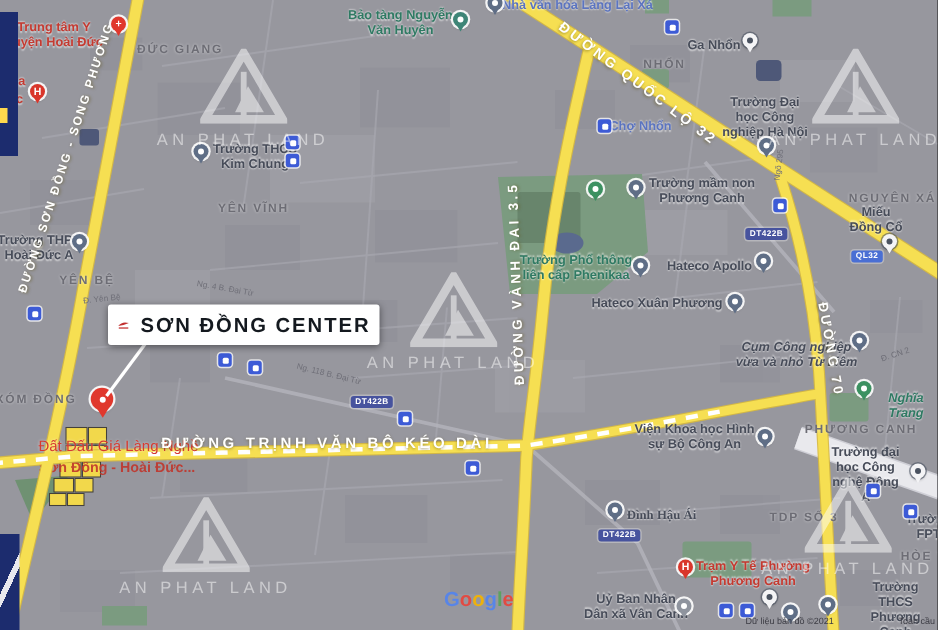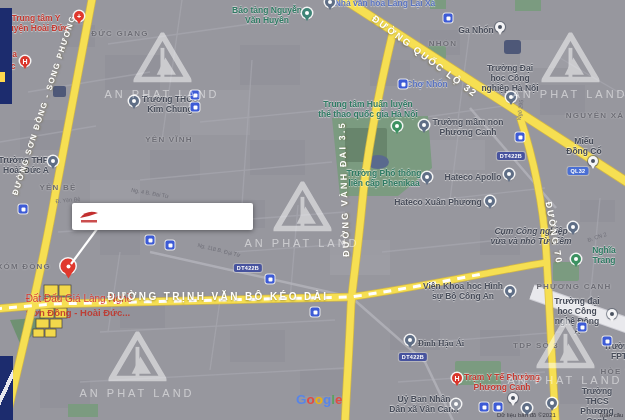--- a/index.html
+++ b/index.html
@@ -172,53 +172,51 @@
       <path d="M-6,309 L52,304 L351,297" stroke-width="7"></path>
       <path d="M351,297 C420,287 490,272 549,262" stroke-width="6"></path>
     </g>
     <path d="M-6,309 L52,304 L351,297 C405,289 445,281 482,274" stroke="#ffffff" stroke-width="3" stroke-dasharray="8 7" fill="none"></path>
   </svg>
 
   <div class="layer" id="labels">
     <div class="annot1">Đất Đấu Giá Làng Nghề</div>
   <div class="lbl area-label" style="left: 120px; top: 33px;">ĐỨC GIANG</div>
       <div class="lbl area-label" style="left: 443px; top: 43px;">NHỔN</div>
-      <div class="lbl area-label" style="left: 585px; top: 115px; padding-left: 20px;">NGUYÊN XÁ</div>
+      <div class="lbl area-label" style="left: 585px; top: 132px; padding-left: 20px;">NGUYÊN XÁ</div>
       <div class="lbl area-label" style="left: 130px; top: 139px; margin-left: 39px;">YÊN VĨNH</div>
       <div class="lbl area-label" style="left: 58px; top: 187px;">YÊN BỆ</div>
       <div class="lbl area-label" style="left: 24px; top: 266px;">XÓM ĐỒNG</div>
       <div class="lbl area-label" style="left: 574px; top: 286px;">PHƯƠNG CANH</div>
       <div class="lbl area-label" style="left: 536px; top: 345px;">TDP SỐ 3</div>
       <div class="lbl area-label" style="left: 621px; top: 371px;">HÒE THỊ</div>
       <div class="lbl poi-label poi-red" style="left: 36px; top: 23px;">Trung tâm Y
 huyện Hoài Đức</div>
       <div class="lbl poi-label poi-green" style="left: 267px; top: 15px;">Bảo tàng Nguyễn
 Văn Huyên</div>
       <div class="lbl poi-label poi-blue" style="left: 385px; top: 3px;">Nhà văn hóa Làng Lại Xá</div>
       <div class="lbl poi-label poi-dark" style="left: 476px; top: 30px;">Ga Nhổn</div>
       <div class="lbl poi-label poi-dark" style="left: 510px; top: 78px;">Trường Đại
 học Công
 nghiệp Hà Nội</div>
       <div class="lbl poi-label poi-blue" style="left: 427px; top: 84px;">Chợ Nhổn</div>
-      <div class="lbl poi-label poi-green" style="left: 368px; top: 109px;">Trung tâm Huấn luyện
-thể thao quốc gia Hà Nội</div>
       <div class="lbl poi-label poi-dark" style="left: 170px; top: 104px;">Trường THCS
 Kim Chung</div>
       <div class="lbl poi-label poi-dark" style="left: 468px; top: 127px;">Trường mầm non
 Phương Canh</div>
       <div class="lbl poi-label poi-dark" style="left: 584px; top: 146px;">Miếu Đồng Cổ</div>
       <div class="lbl poi-label poi-dark" style="left: 26px; top: 165px;">Trường THPT
 Hoài Đức A</div>
       <div class="lbl poi-label poi-green" style="left: 384px; top: 178px;">Trường Phổ thông
 liên cấp Phenikaa</div>
       <div class="lbl poi-label poi-dark" style="left: 473px; top: 177px;">Hateco Apollo</div>
       <div class="lbl poi-label poi-dark" style="left: 438px; top: 202px;">Hateco Xuân Phương</div>
       <div class="lbl poi-label poi-dark" style="left: 531px; top: 236px; font-style: italic;">Cụm Công nghiệp
 vừa và nhỏ Từ Liêm</div>
-      <div class="lbl poi-label poi-green" style="left: 604px; top: 255px;">Nghĩa Trang</div>
+      <div class="lbl poi-label poi-green" style="left: 604px; top: 270px; font-style: italic;">Nghĩa Trang</div>
       <div class="lbl poi-label poi-dark" style="left: 463px; top: 291px;">Viện Khoa học Hình
 sự Bộ Công An</div>
       <div class="lbl poi-label poi-dark" style="left: 577px; top: 316px;">Trường đại
 học Công
 nghệ Đông Á</div>
       <div class="lbl poi-label poi-dark" style="left: 441px; top: 343px; font-family: Liberation Serif, serif;">Đình Hậu Ái</div>
       <div class="lbl poi-label poi-dark" style="left: 619px; top: 351px;">Trường
 FPT</div>
       <div class="lbl poi-label poi-red" style="left: 502px; top: 382px;">Trạm Y Tế Phường
 Phương Canh</div>
@@ -334,20 +332,21 @@
 
   <div class="layer">
     <svg width="625" height="420" viewBox="0 0 625 420">
       <line x1="97" y1="229" x2="71" y2="264" stroke="#ffffff" stroke-width="2.2"></line>
     </svg>
     <div class="callout">
       <svg width="22" height="18" viewBox="0 0 22 18">
         <path d="M2 10 Q9 1 20 5 L11 8 Z" fill="#c22f2f"></path>
         <rect x="3" y="12" width="16" height="2.5" fill="#c22f2f" opacity="0.85"></rect>
       </svg>
+      <span class="callout-title">SƠN ĐỒNG CENTER</span>
     </div>
   </div>
 
   <div class="layer">
     <div class="strip1"></div>
     <div class="strip1-tick"></div>
     <div class="strip2"></div>
     <div class="attr" style="left:497px">Dữ liệu bản đồ ©2021</div>
     <div class="attr" style="left:599px">Toàn cầu</div>
   </div>

